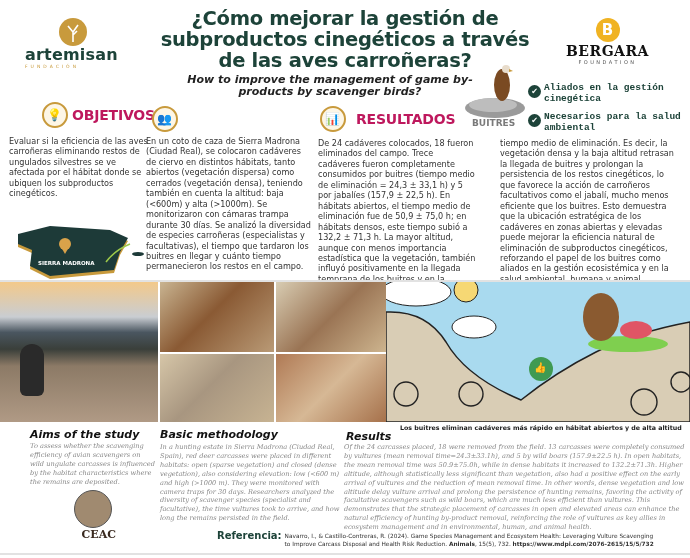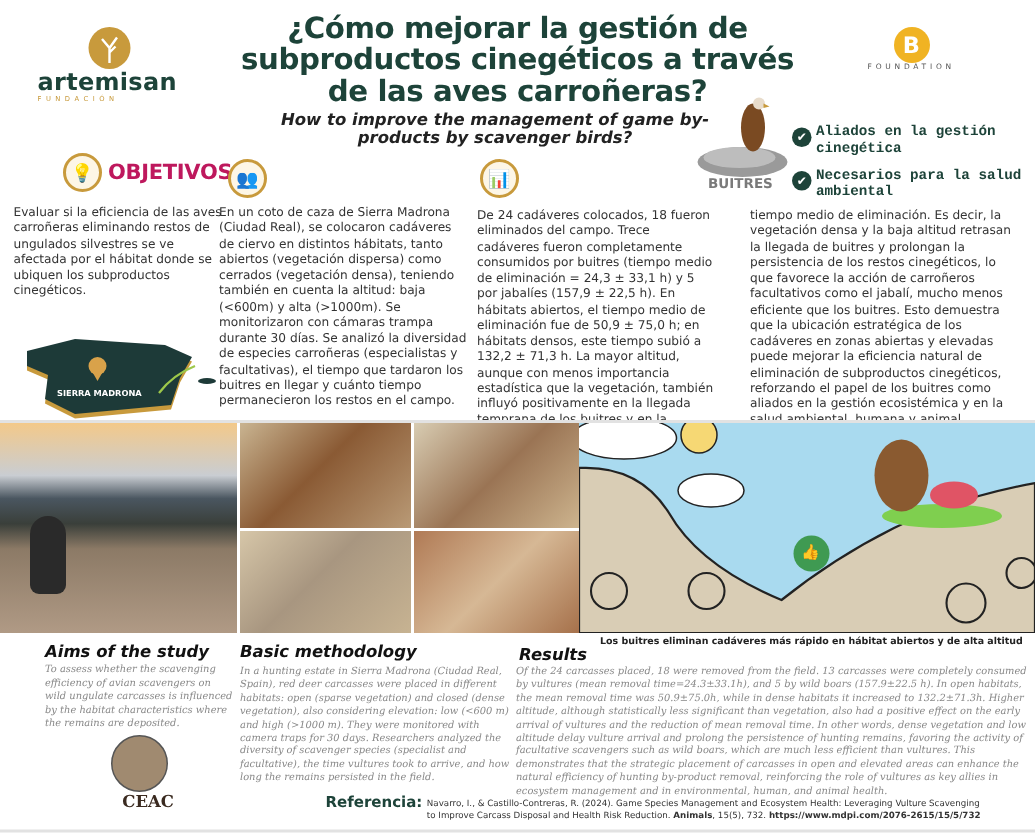--- a/index.html
+++ b/index.html
@@ -48,20 +48,21 @@
   </div>
   <div class="name">artemisan</div>
   <div class="sub">FUNDACIÓN</div>
 </div>
 
 <div class="abs title">¿Cómo mejorar la gestión de subproductos cinegéticos a través de las aves carroñeras?</div>
 <div class="abs subtitle">How to improve the management of game by-products by scavenger birds?</div>
 
 <div class="abs logo-berg">
   <div class="circ">B</div>
+  <div class="name">BERGARA</div>
   <div class="sub">FOUNDATION</div>
 </div>
 
 <div class="abs" style="left:460px; top:60px; width:70px; height:70px;">
   <svg width="70" height="62" viewBox="0 0 70 62">
     <ellipse cx="35" cy="48" rx="30" ry="10" fill="#9a9a9a"></ellipse>
     <ellipse cx="33" cy="45" rx="24" ry="7" fill="#bdbdbd"></ellipse>
     <ellipse cx="42" cy="25" rx="8" ry="16" fill="#7a4a22"></ellipse>
     <circle cx="46" cy="9" r="4" fill="#e8dccb"></circle>
     <path d="M49 9 L53 11 L49 12 Z" fill="#c89a3c"></path>
@@ -97,20 +98,21 @@
   <div style="position:absolute; left:28px; top:38px; color:#fff; font-weight:bold; font-size:5.5px;">SIERRA MADRONA</div>
 </div>
 
 <div class="abs sec-head" style="left:152px; top:106px;">
   <span class="sec-icon">👥</span>
 </div>
 <div class="abs body-es" style="left:146px; top:136px; width:166px;">En un coto de caza de Sierra Madrona (Ciudad Real), se colocaron cadáveres de ciervo en distintos hábitats, tanto abiertos (vegetación dispersa) como cerrados (vegetación densa), teniendo también en cuenta la altitud: baja (&lt;600m) y alta (&gt;1000m). Se monitorizaron con cámaras trampa durante 30 días. Se analizó la diversidad de especies carroñeras (especialistas y facultativas), el tiempo que tardaron los buitres en llegar y cuánto tiempo permanecieron los restos en el campo.</div>
 
 <div class="abs sec-head" style="left:320px; top:106px;">
   <span class="sec-icon">📊</span>
+  <span class="sec-title" style="margin-left:6px;">RESULTADOS</span>
 </div>
 <div class="abs body-es" style="left:318px; top:138px; width:158px;">De 24 cadáveres colocados, 18 fueron eliminados del campo. Trece cadáveres fueron completamente consumidos por buitres (tiempo medio de eliminación = 24,3 ± 33,1 h) y 5 por jabalíes (157,9 ± 22,5 h). En hábitats abiertos, el tiempo medio de eliminación fue de 50,9 ± 75,0 h; en hábitats densos, este tiempo subió a 132,2 ± 71,3 h. La mayor altitud, aunque con menos importancia estadística que la vegetación, también influyó positivamente en la llegada temprana de los buitres y en la reducción del</div>
 <div class="abs body-es" style="left:500px; top:138px; width:180px;">tiempo medio de eliminación. Es decir, la vegetación densa y la baja altitud retrasan la llegada de buitres y prolongan la persistencia de los restos cinegéticos, lo que favorece la acción de carroñeros facultativos como el jabalí, mucho menos eficiente que los buitres. Esto demuestra que la ubicación estratégica de los cadáveres en zonas abiertas y elevadas puede mejorar la eficiencia natural de eliminación de subproductos cinegéticos, reforzando el papel de los buitres como aliados en la gestión ecosistémica y en la salud ambiental, humana y animal.</div>
 
 <div class="abs divider" style="left:0; top:280px; width:690px;"></div>
 <div class="abs photo" style="left:0; top:282px; width:158px; height:140px; background: linear-gradient(#f3c98a 0%, #c9cdd2 25%, #4a5660 36%, #3a3f3a 48%, #8c7a66 60%, #b09a85 100%);">
   <div style="position:absolute; left:20px; top:62px; width:24px; height:52px; border-radius:12px 12px 6px 6px; background:#2a2a2a;"></div>
 </div>
 <div class="abs photo" style="left:160px; top:282px; width:114px; height:70px; background: linear-gradient(135deg,#c9b491,#8a5a34 45%,#b99a76);"></div>
 <div class="abs photo" style="left:276px; top:282px; width:110px; height:70px; background: linear-gradient(135deg,#d8ccb2,#9a7454 50%,#cdb48e);"></div>

